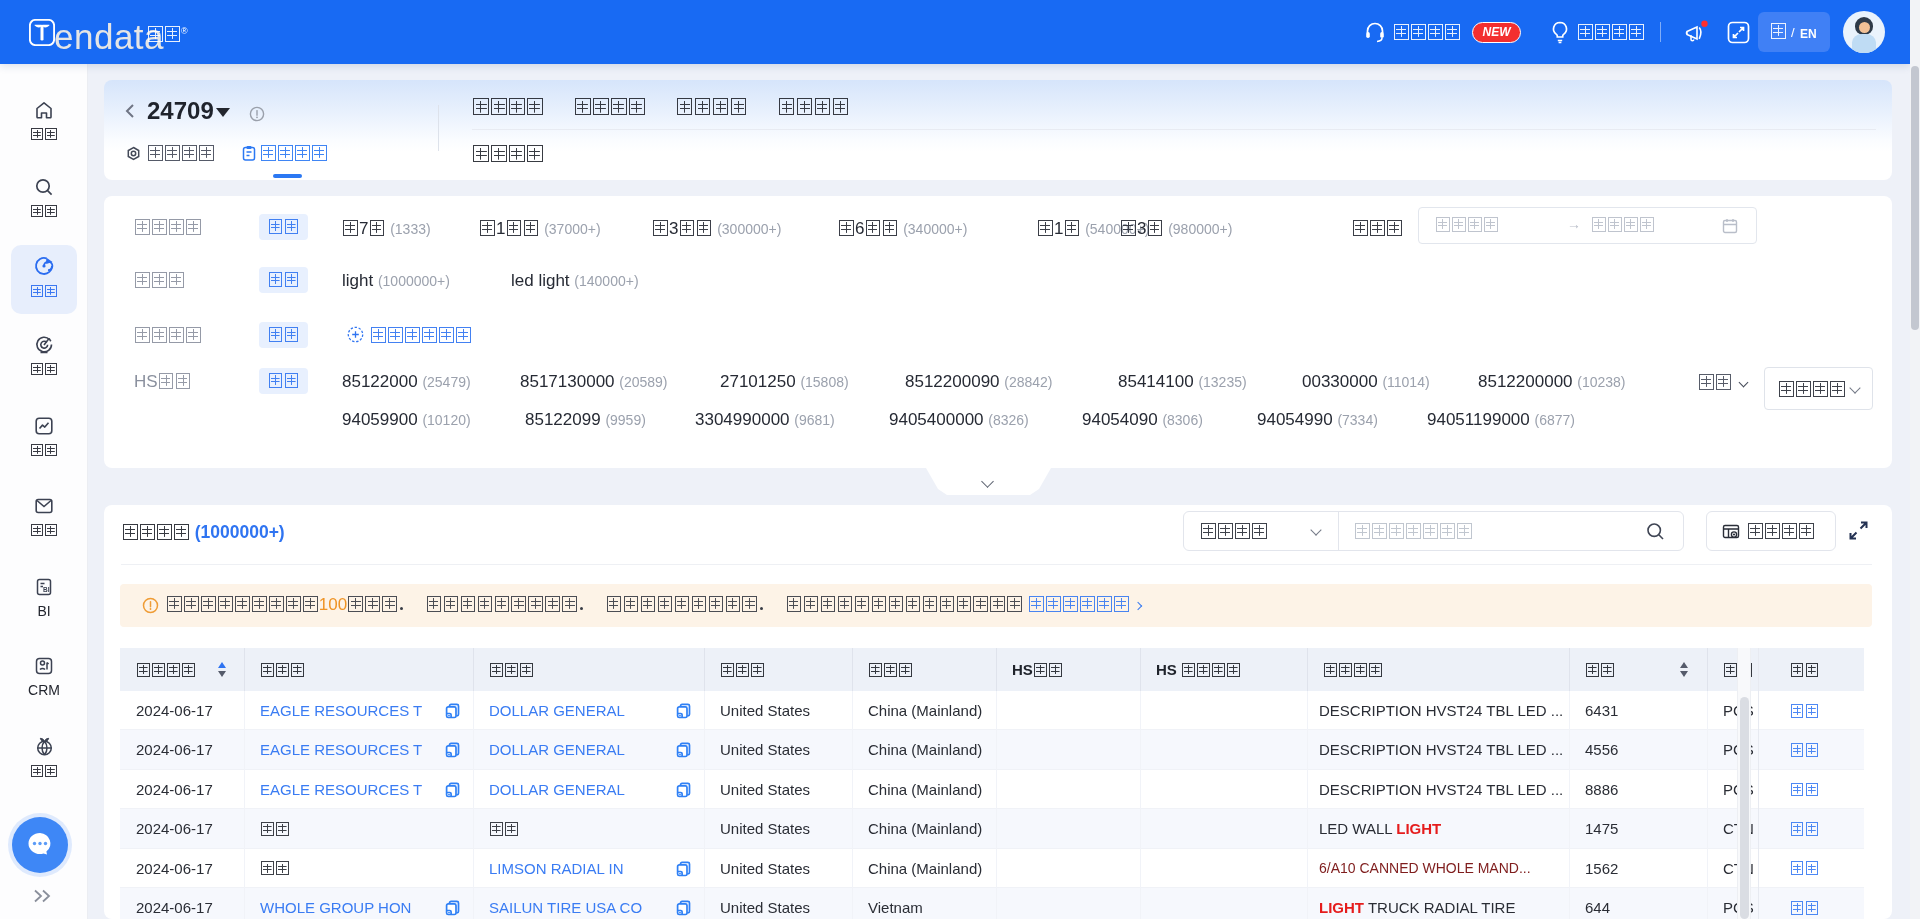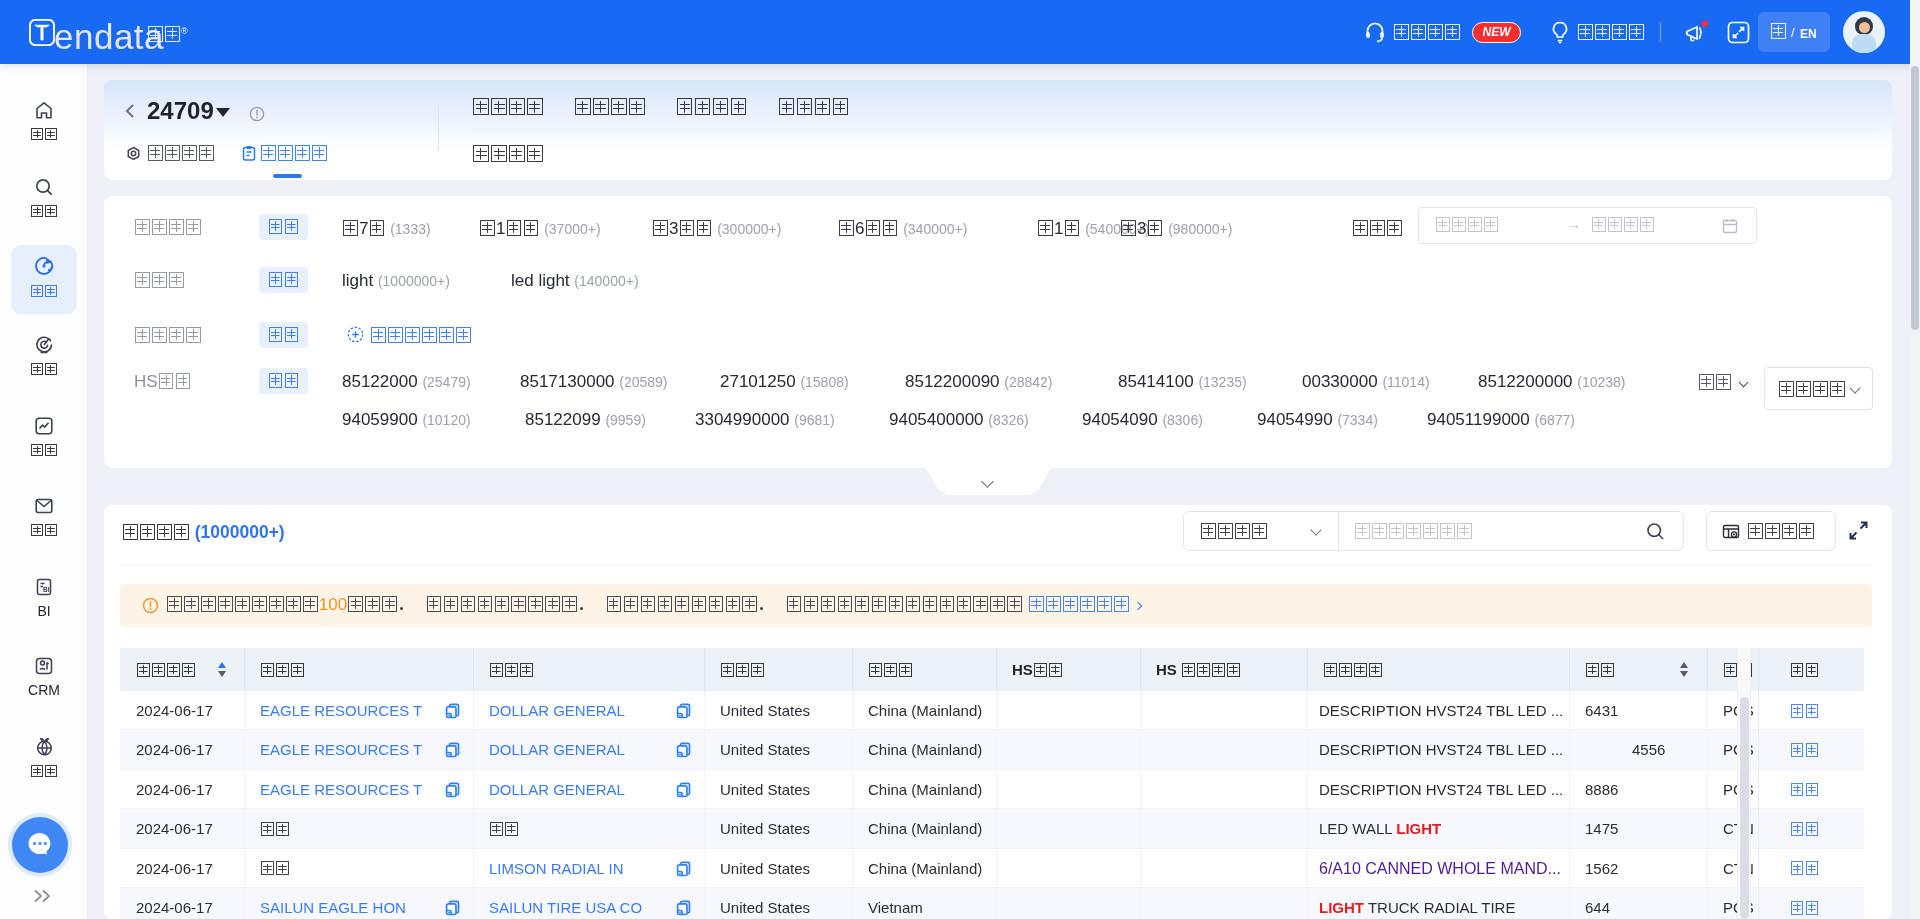--- a/index.html
+++ b/index.html
@@ -364,21 +364,21 @@
       <svg style="position:absolute;right:13px;top:12px" width="15" height="16" viewBox="0 0 15 16" fill="none">
         <path d="M4.5 3.5 V3 a1.6 1.6 0 0 1 1.6-1.6 h5.8 A1.6 1.6 0 0 1 13.5 3 v8.3 a1.6 1.6 0 0 1-1.6 1.6 h-.6" stroke="#2f80f5" stroke-width="1.7"></path>
         <rect x="1.6" y="3.9" width="9.4" height="10.6" rx="1.6" fill="#fff" stroke="#2f80f5" stroke-width="1.7"></rect>
         <path d="M1.6 10.5 h3.2 a1.3 1.3 0 0 1 1.3 1.3 v2.7" stroke="#2f80f5" stroke-width="1.7" fill="none"></path>
         <circle cx="4" cy="12.6" r=".9" fill="#2f80f5"></circle>
       </svg>
     </div>
     <div style="position:absolute;left:600px;top:93.4px;font-size:15px;color:#2a2d35;white-space:nowrap">United States</div>
     <div style="position:absolute;left:748px;top:93.4px;font-size:15px;color:#2a2d35;white-space:nowrap">China (Mainland)</div>
     <div style="position:absolute;left:1199px;top:93.4px;font-size:15px;color:#2a2d35;white-space:nowrap">DESCRIPTION HVST24 TBL LED ...</div>
-    <div style="position:absolute;left:1512px;top:93.4px;font-size:15px;color:#2a2d35;white-space:nowrap">4556</div>
+    <div style="position:absolute;left:1465px;top:93.4px;font-size:15px;color:#2a2d35;white-space:nowrap">4556</div>
     <div style="position:absolute;left:1603px;top:93.4px;font-size:15px;color:#2a2d35;white-space:nowrap">PCS</div>
     <div style="position:absolute;left:1638px;top:93.4px;width:93px;text-align:center;font-size:15px;color:#3a7cf3"><i class="cj"></i><i class="cj"></i></div>
     <div style="position:absolute;left:0;top:121.8px;width:1744px;height:39.4px;background:#fff;border-bottom:1px solid #f0f2f7"></div>
     <div style="position:absolute;left:124px;top:121.8px;width:1px;height:39.4px;background:#f1f3f8"></div>
     <div style="position:absolute;left:353px;top:121.8px;width:1px;height:39.4px;background:#f1f3f8"></div>
     <div style="position:absolute;left:584px;top:121.8px;width:1px;height:39.4px;background:#f1f3f8"></div>
     <div style="position:absolute;left:732px;top:121.8px;width:1px;height:39.4px;background:#f1f3f8"></div>
     <div style="position:absolute;left:876px;top:121.8px;width:1px;height:39.4px;background:#f1f3f8"></div>
     <div style="position:absolute;left:1020px;top:121.8px;width:1px;height:39.4px;background:#f1f3f8"></div>
     <div style="position:absolute;left:1187px;top:121.8px;width:1px;height:39.4px;background:#f1f3f8"></div>
@@ -447,37 +447,37 @@
     <div style="position:absolute;left:353px;top:200.6px;width:231px;height:39.4px">
       <svg style="position:absolute;right:13px;top:12px" width="15" height="16" viewBox="0 0 15 16" fill="none">
         <path d="M4.5 3.5 V3 a1.6 1.6 0 0 1 1.6-1.6 h5.8 A1.6 1.6 0 0 1 13.5 3 v8.3 a1.6 1.6 0 0 1-1.6 1.6 h-.6" stroke="#2f80f5" stroke-width="1.7"></path>
         <rect x="1.6" y="3.9" width="9.4" height="10.6" rx="1.6" fill="#fff" stroke="#2f80f5" stroke-width="1.7"></rect>
         <path d="M1.6 10.5 h3.2 a1.3 1.3 0 0 1 1.3 1.3 v2.7" stroke="#2f80f5" stroke-width="1.7" fill="none"></path>
         <circle cx="4" cy="12.6" r=".9" fill="#2f80f5"></circle>
       </svg>
     </div>
     <div style="position:absolute;left:600px;top:211.6px;font-size:15px;color:#2a2d35;white-space:nowrap">United States</div>
     <div style="position:absolute;left:748px;top:211.6px;font-size:15px;color:#2a2d35;white-space:nowrap">China (Mainland)</div>
-    <div style="position:absolute;left:1199px;top:211.6px;font-size:16px;color:#4c1d95;white-space:nowrap">6/A10 CANNED WHOLE MAND...</div>
+    <div style="position:absolute;left:1199px;top:211.6px;font-size:14px;color:#7f1d1d;white-space:nowrap">6/A10 CANNED WHOLE MAND...</div>
     <div style="position:absolute;left:1465px;top:211.6px;font-size:15px;color:#2a2d35;white-space:nowrap">1562</div>
     <div style="position:absolute;left:1603px;top:211.6px;font-size:15px;color:#2a2d35;white-space:nowrap">CTN</div>
     <div style="position:absolute;left:1638px;top:211.6px;width:93px;text-align:center;font-size:15px;color:#3a7cf3"><i class="cj"></i><i class="cj"></i></div>
     <div style="position:absolute;left:0;top:240.0px;width:1744px;height:39.4px;background:#f6f8fd;border-bottom:1px solid #f0f2f7"></div>
     <div style="position:absolute;left:124px;top:240.0px;width:1px;height:39.4px;background:#f1f3f8"></div>
     <div style="position:absolute;left:353px;top:240.0px;width:1px;height:39.4px;background:#f1f3f8"></div>
     <div style="position:absolute;left:584px;top:240.0px;width:1px;height:39.4px;background:#f1f3f8"></div>
     <div style="position:absolute;left:732px;top:240.0px;width:1px;height:39.4px;background:#f1f3f8"></div>
     <div style="position:absolute;left:876px;top:240.0px;width:1px;height:39.4px;background:#f1f3f8"></div>
     <div style="position:absolute;left:1020px;top:240.0px;width:1px;height:39.4px;background:#f1f3f8"></div>
     <div style="position:absolute;left:1187px;top:240.0px;width:1px;height:39.4px;background:#f1f3f8"></div>
     <div style="position:absolute;left:1449px;top:240.0px;width:1px;height:39.4px;background:#f1f3f8"></div>
     <div style="position:absolute;left:1587px;top:240.0px;width:1px;height:39.4px;background:#f1f3f8"></div>
     <div style="position:absolute;left:1638px;top:240.0px;width:1px;height:39.4px;background:#f1f3f8"></div>
     <div style="position:absolute;left:16px;top:251.0px;font-size:15px;color:#2a2d35">2024-06-17</div>
-    <div style="position:absolute;left:140px;top:251.0px;font-size:15px;color:#3a7cf3;white-space:nowrap">SAILUN EAGLE HON</div>
+    <div style="position:absolute;left:140px;top:251.0px;font-size:15px;color:#3a7cf3;white-space:nowrap">WHOLE GROUP HON</div>
     <div style="position:absolute;left:124px;top:240.0px;width:229px;height:39.4px">
       <svg style="position:absolute;right:13px;top:12px" width="15" height="16" viewBox="0 0 15 16" fill="none">
         <path d="M4.5 3.5 V3 a1.6 1.6 0 0 1 1.6-1.6 h5.8 A1.6 1.6 0 0 1 13.5 3 v8.3 a1.6 1.6 0 0 1-1.6 1.6 h-.6" stroke="#2f80f5" stroke-width="1.7"></path>
         <rect x="1.6" y="3.9" width="9.4" height="10.6" rx="1.6" fill="#fff" stroke="#2f80f5" stroke-width="1.7"></rect>
         <path d="M1.6 10.5 h3.2 a1.3 1.3 0 0 1 1.3 1.3 v2.7" stroke="#2f80f5" stroke-width="1.7" fill="none"></path>
         <circle cx="4" cy="12.6" r=".9" fill="#2f80f5"></circle>
       </svg>
     </div>
     <div style="position:absolute;left:369px;top:251.0px;font-size:15px;color:#3a7cf3;white-space:nowrap">SAILUN TIRE USA CO</div>
     <div style="position:absolute;left:353px;top:240.0px;width:231px;height:39.4px">

